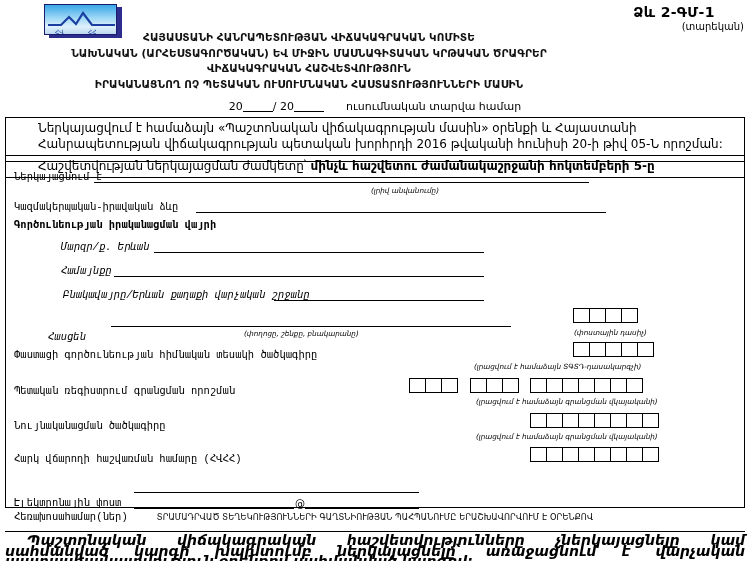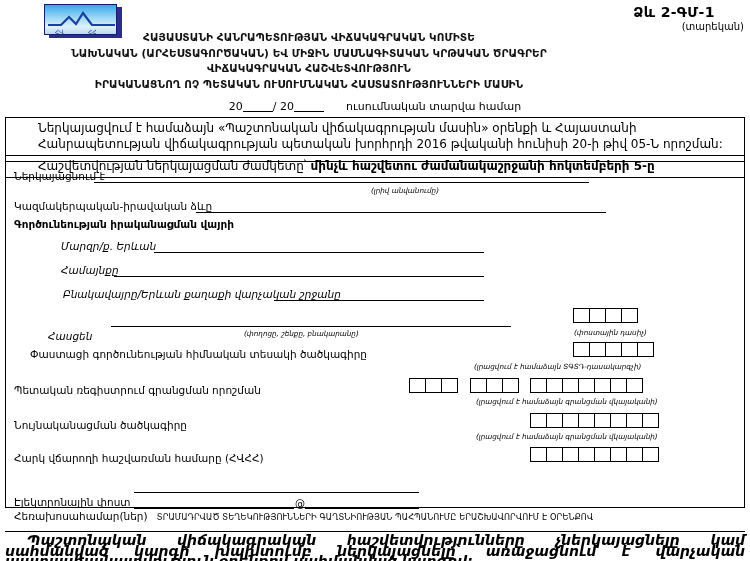--- a/index.html
+++ b/index.html
@@ -113,20 +113,21 @@
     position: absolute;
     left: 5px; top: 161px;
     width: 740px; height: 347px;
     border: 1px solid #000;
   }
 
   .fld {
     position: absolute;
     font-size: 10.5px;
     white-space: nowrap;
+    font-family: Liberation Mono, monospace;
   }
   .fld.italic { font-style: italic; }
   .fld.bold { font-weight: bold; }
 
   .rule {
     position: absolute;
     border-bottom: 1px solid #000;
     height: 0;
   }
   .hint {
@@ -240,21 +241,21 @@
     <span class="hint" style="left:238px; top:167px;">(փողոցը, շենքը, բնակարանը)</span>
 
     <div class="cells" style="left:567px; top:146px;">
       <span class="cell"></span>
       <span class="cell"></span>
       <span class="cell"></span>
       <span class="cell"></span>
     </div>
     <span class="hint" style="left:568px; top:166px;">(փոստային դասիչ)</span>
 
-    <span class="fld" style="left:24px; top:186px;">Փաստացի գործունեության հիմնական տեսակի ծածկագիրը</span>
+    <span class="fld" style="left:8px; top:186px;">Փաստացի գործունեության հիմնական տեսակի ծածկագիրը</span>
     <div class="cells" style="left:567px; top:180px;">
       <span class="cell"></span>
       <span class="cell"></span>
       <span class="cell"></span>
       <span class="cell"></span>
       <span class="cell"></span>
     </div>
     <span class="hint" style="left:468px; top:200px;">(լրացվում է համաձայն ՏԳՏԴ-դասակարգչի)</span>
 
     <span class="fld" style="left:8px; top:222px;">Պետական ռեգիստրում գրանցման որոշման</span>

